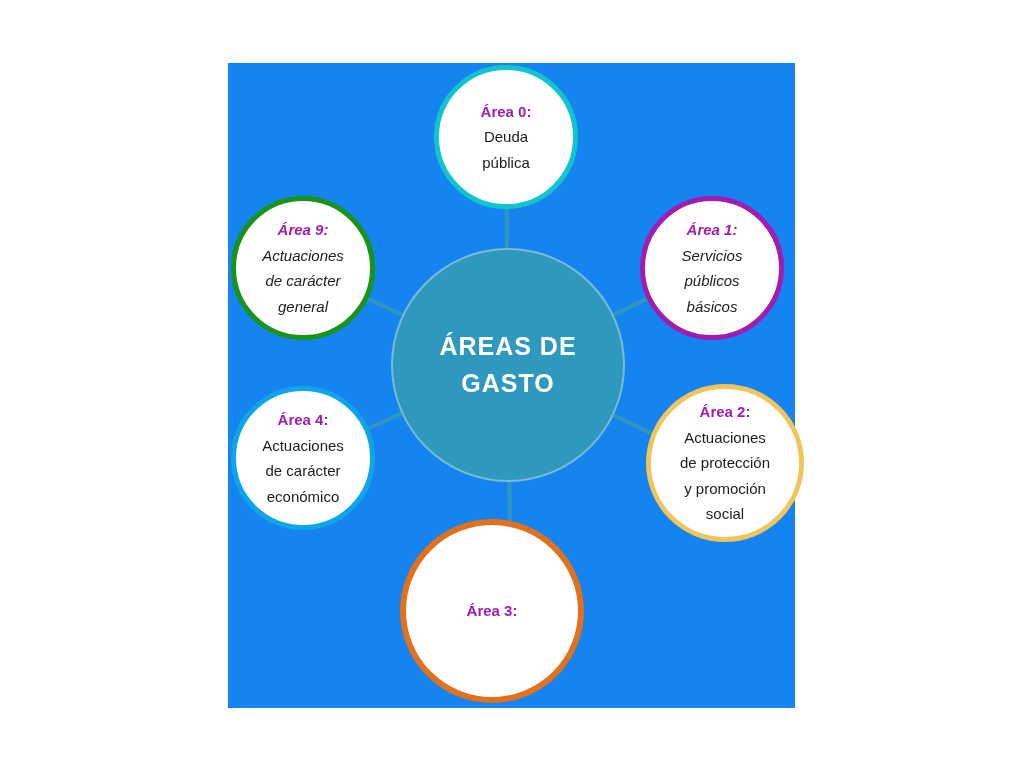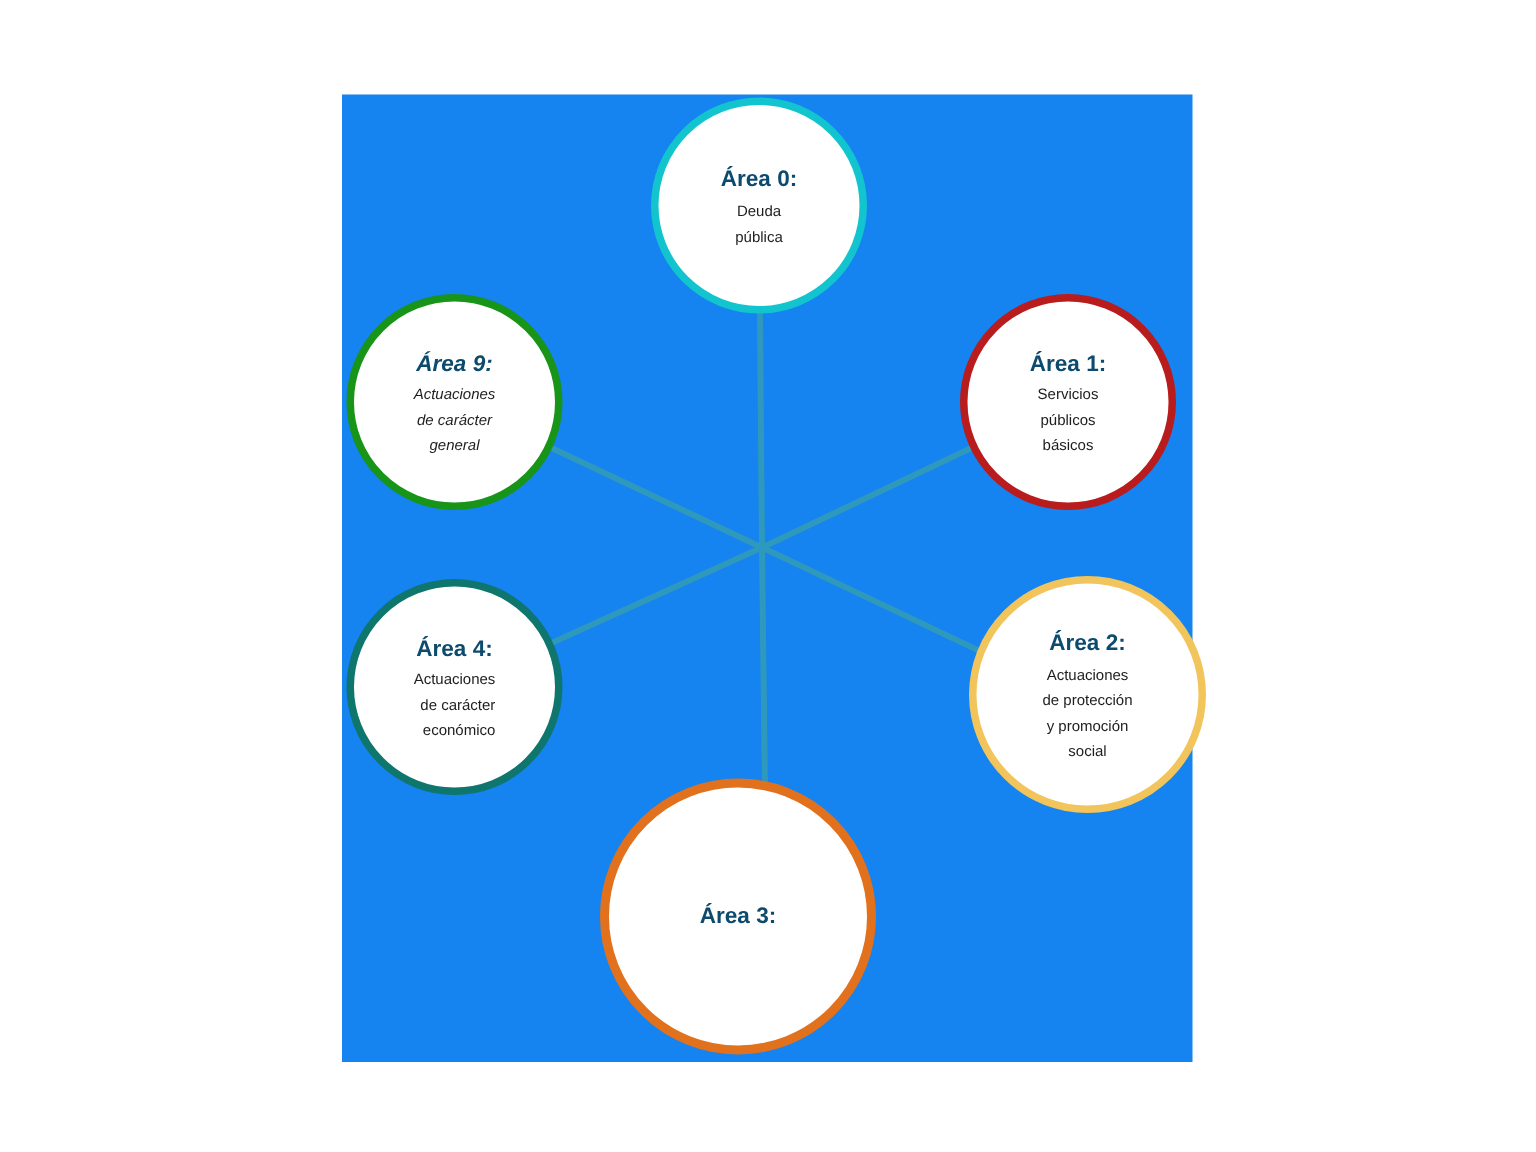--- a/index.html
+++ b/index.html
@@ -61,53 +61,57 @@
     box-sizing: border-box;
     display: flex;
     flex-direction: column;
     align-items: center;
     justify-content: center;
     text-align: center;
   }
   .node-title {
     font-size: 15px;
     font-weight: 700;
-    color: #0c4a6e;
+    color: #a21caf;
     line-height: 1.7;
   }
   .node-body {
-    font-size: 10px;
+    font-size: 15px;
     font-weight: 400;
     color: #1d1d1d;
     line-height: 1.7;
     white-space: pre-line;
   }
   .node-area-0 { left: 434px; top: 65px;  width: 144px; height: 144px; border: 5px solid #12C4CE; }
   .node-area-9 { left: 231px; top: 196px; width: 144px; height: 144px; border: 5px solid #189418; font-style: italic; }
-  .node-area-1 { left: 640px; top: 196px; width: 144px; height: 144px; border: 5px solid #b91c1c; }
-  .node-area-4 { left: 231px; top: 386px; width: 144px; height: 144px; border: 5px solid #0f766e; text-align: right; }
+  .node-area-1 { left: 640px; top: 196px; width: 144px; height: 144px; border: 5px solid #a21caf; font-style: italic; }
+  .node-area-4 { left: 231px; top: 386px; width: 144px; height: 144px; border: 5px solid #0ea5e9; }
   .node-area-2 { left: 646px; top: 384px; width: 158px; height: 158px; border: 5px solid #F2C45C; }
   .node-area-3 { left: 400px; top: 519px; width: 184px; height: 184px; border: 6px solid #E2711E; }
 </style>
 </head>
 <body>
 
 <div class="canvas">
 
   <div class="bg-rect"></div>
 
   <svg class="connectors" viewBox="0 0 1024 768" xmlns="http://www.w3.org/2000/svg">
     <line x1="508" y1="365" x2="506" y2="137" stroke="#2E99BD" stroke-width="4"></line>
     <line x1="508" y1="365" x2="712" y2="268" stroke="#2E99BD" stroke-width="4"></line>
     <line x1="508" y1="365" x2="714" y2="463" stroke="#2E99BD" stroke-width="4"></line>
     <line x1="508" y1="365" x2="511" y2="612" stroke="#2E99BD" stroke-width="4"></line>
     <line x1="508" y1="365" x2="303" y2="458" stroke="#2E99BD" stroke-width="4"></line>
     <line x1="508" y1="365" x2="303" y2="268" stroke="#2E99BD" stroke-width="4"></line>
   </svg>
 
+  <div class="center-node">
+    <div class="center-label">ÁREAS DE
+GASTO</div>
+  </div>
 
   <div class="node node-area-0">
     <div class="node-title">Área 0:</div>
     <div class="node-body">Deuda
 pública</div>
   </div>
 
   <div class="node node-area-1">
     <div class="node-title">Área 1:</div>
     <div class="node-body">Servicios

